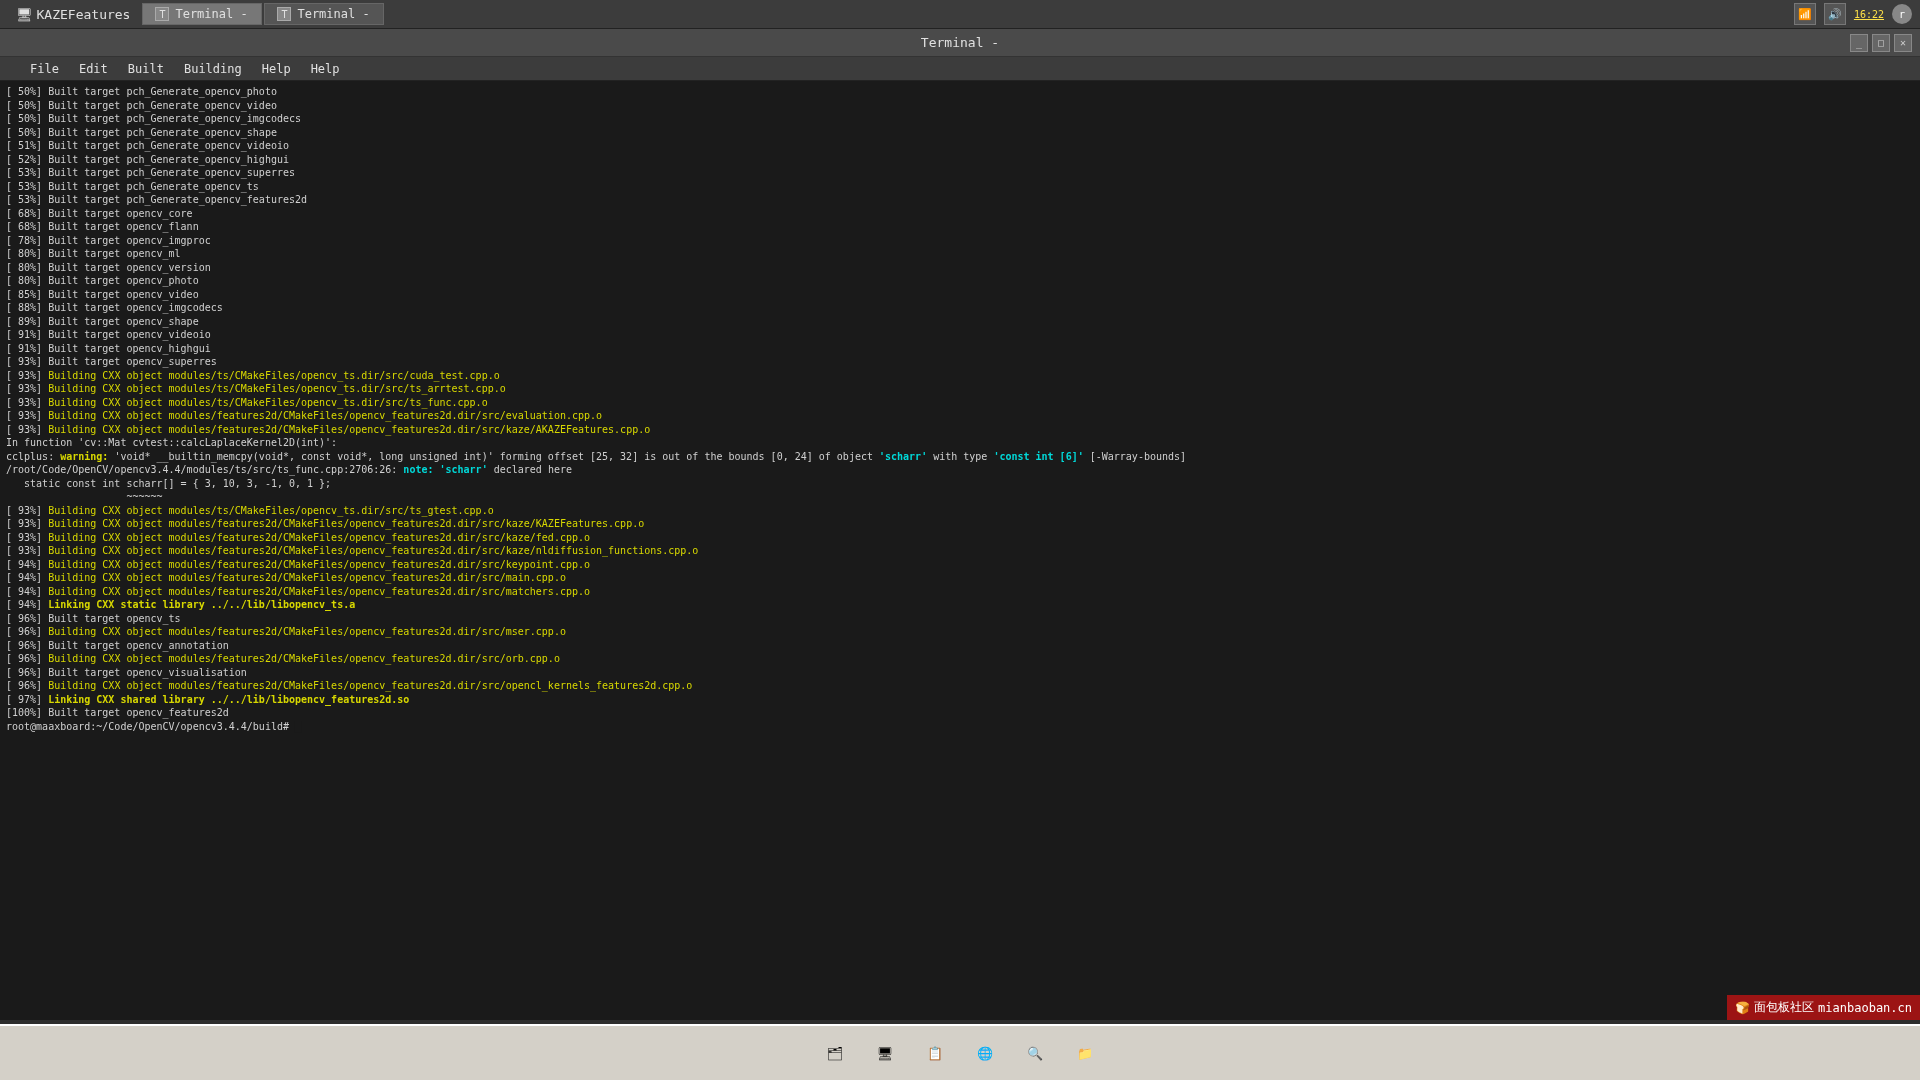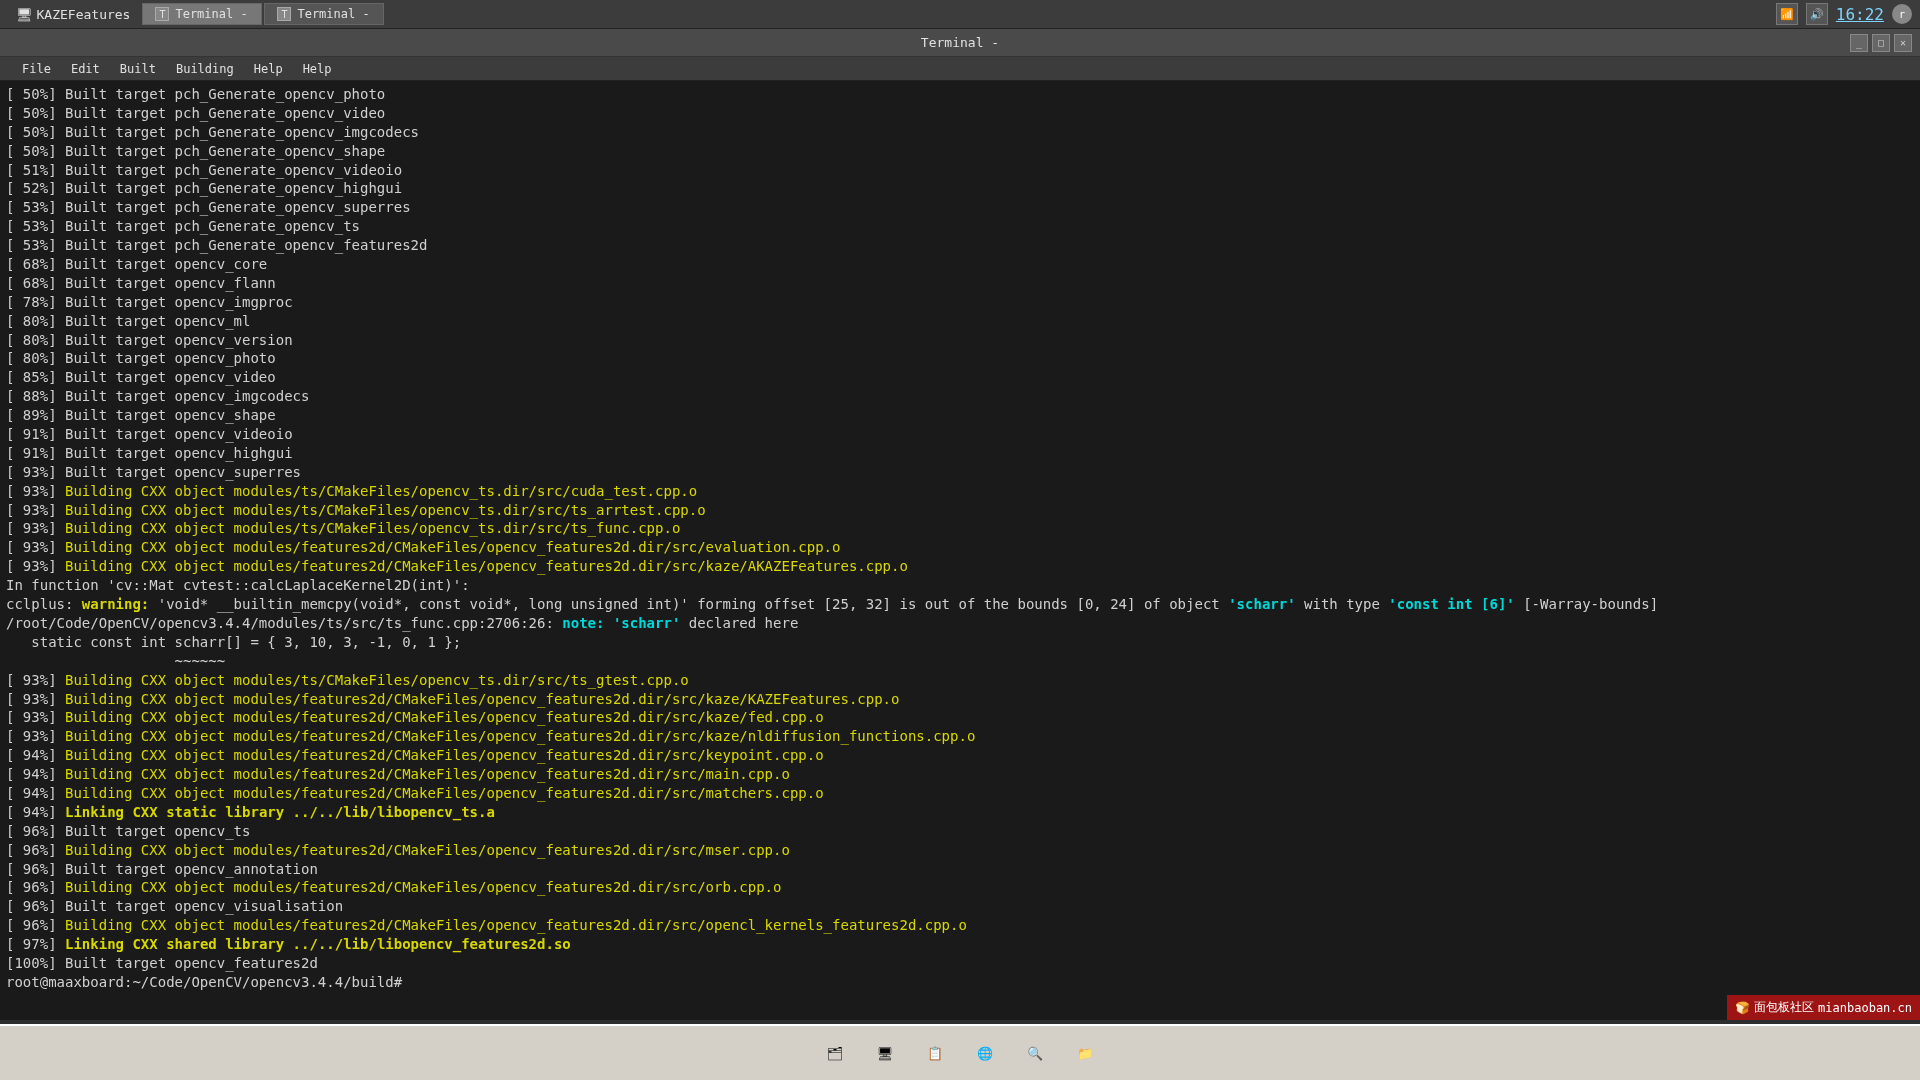--- a/index.html
+++ b/index.html
@@ -62,21 +62,21 @@
     }
 
     .system-bar-right {
       margin-left: auto;
       display: flex;
       align-items: center;
       gap: 8px;
       color: #e0e0e0;
       font-size: 12px;
     }
-    .clock { font-size: 16px; color: #7dd3fc; text-decoration: underline; }
+    .clock { font-size: 10px; color: #fde047; text-decoration: underline; }
     .avatar-circle {
       width: 20px;
       height: 20px;
       background: #888;
       border-radius: 50%;
       display: flex;
       align-items: center;
       justify-content: center;
       font-size: 10px;
       color: #fff;
@@ -135,37 +135,37 @@
       justify-content: center;
       cursor: pointer;
     }
 
     
     .menu-bar {
       height: 24px;
       background: #3c3c3c;
       display: flex;
       align-items: center;
-      padding: 0 14px;
+      padding: 0 22px;
       border-bottom: 1px solid #222;
       gap: 4px;
     }
     .menu-item {
       color: #e0e0e0;
       font-size: 12px;
       padding: 2px 8px;
       cursor: pointer;
     }
 
     
     .terminal-content {
       flex: 1;
       background: #1a1a1a;
       color: #d0d0d0;
-      font-size: 14px;
+      font-size: 10px;
       line-height: 1.35;
       padding: 4px 6px;
       overflow: hidden;
       white-space: pre;
       font-family: 'DejaVu Sans Mono', 'Courier New', monospace;
     }
 
     .line { display: block; }
 
     

